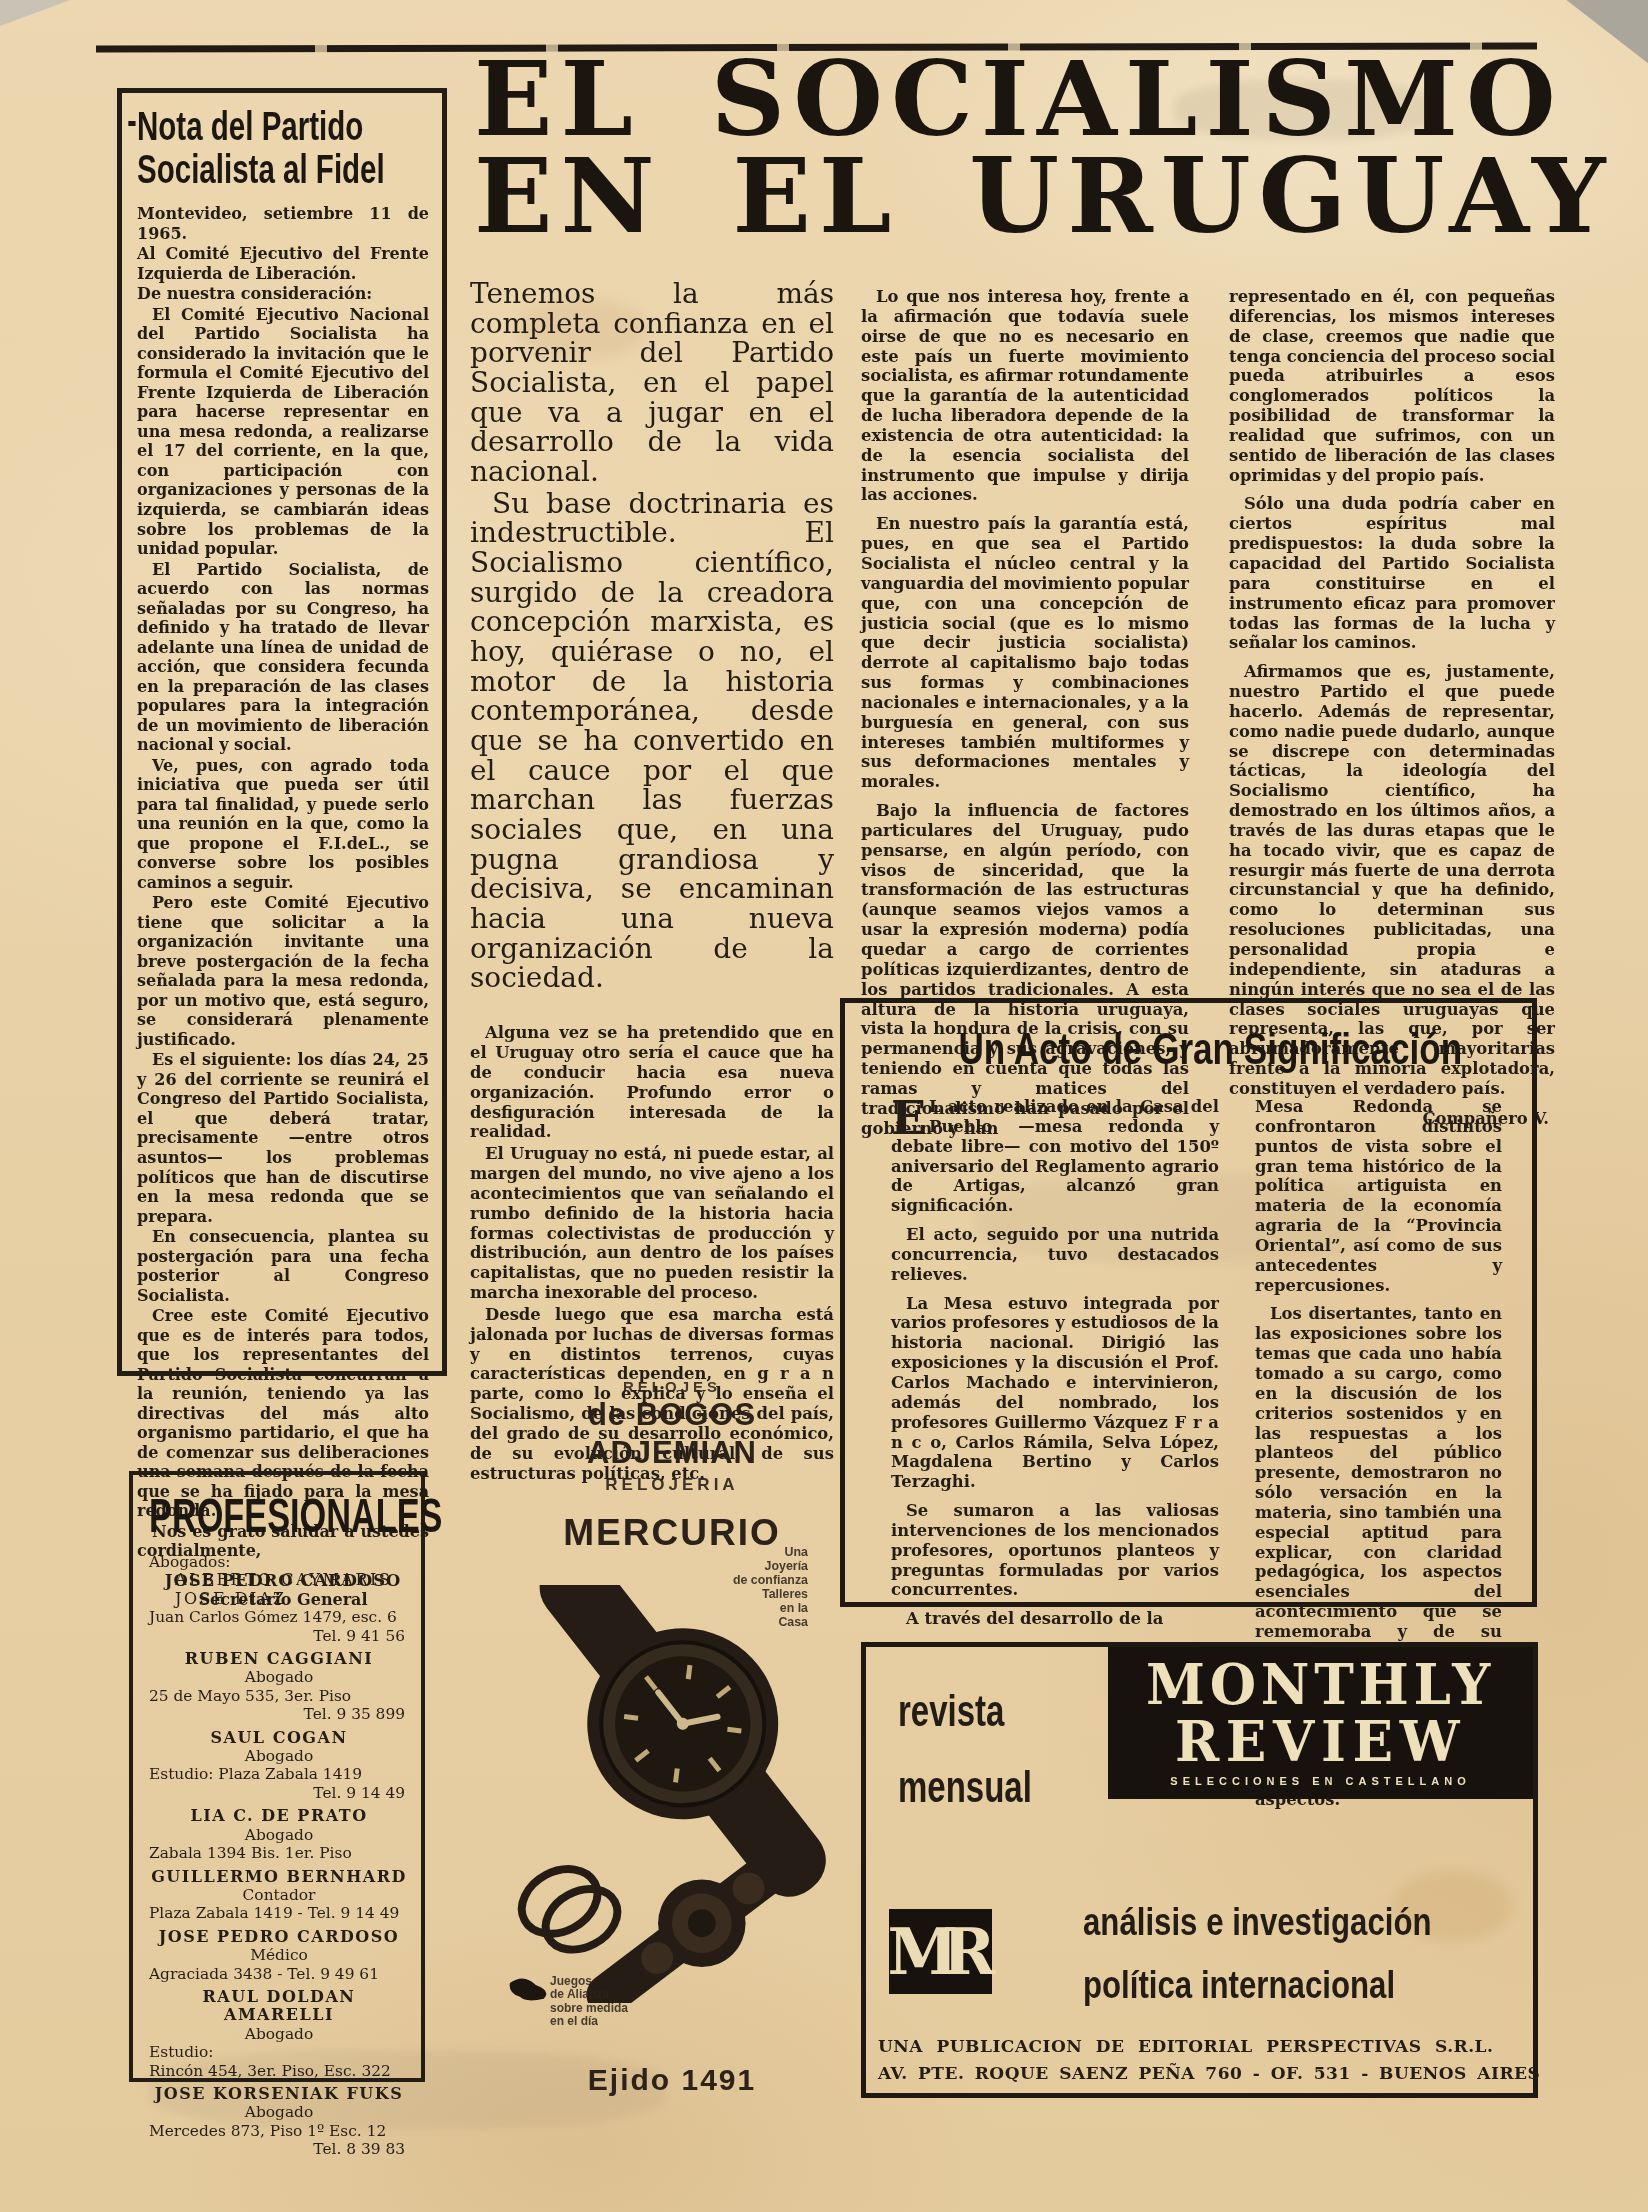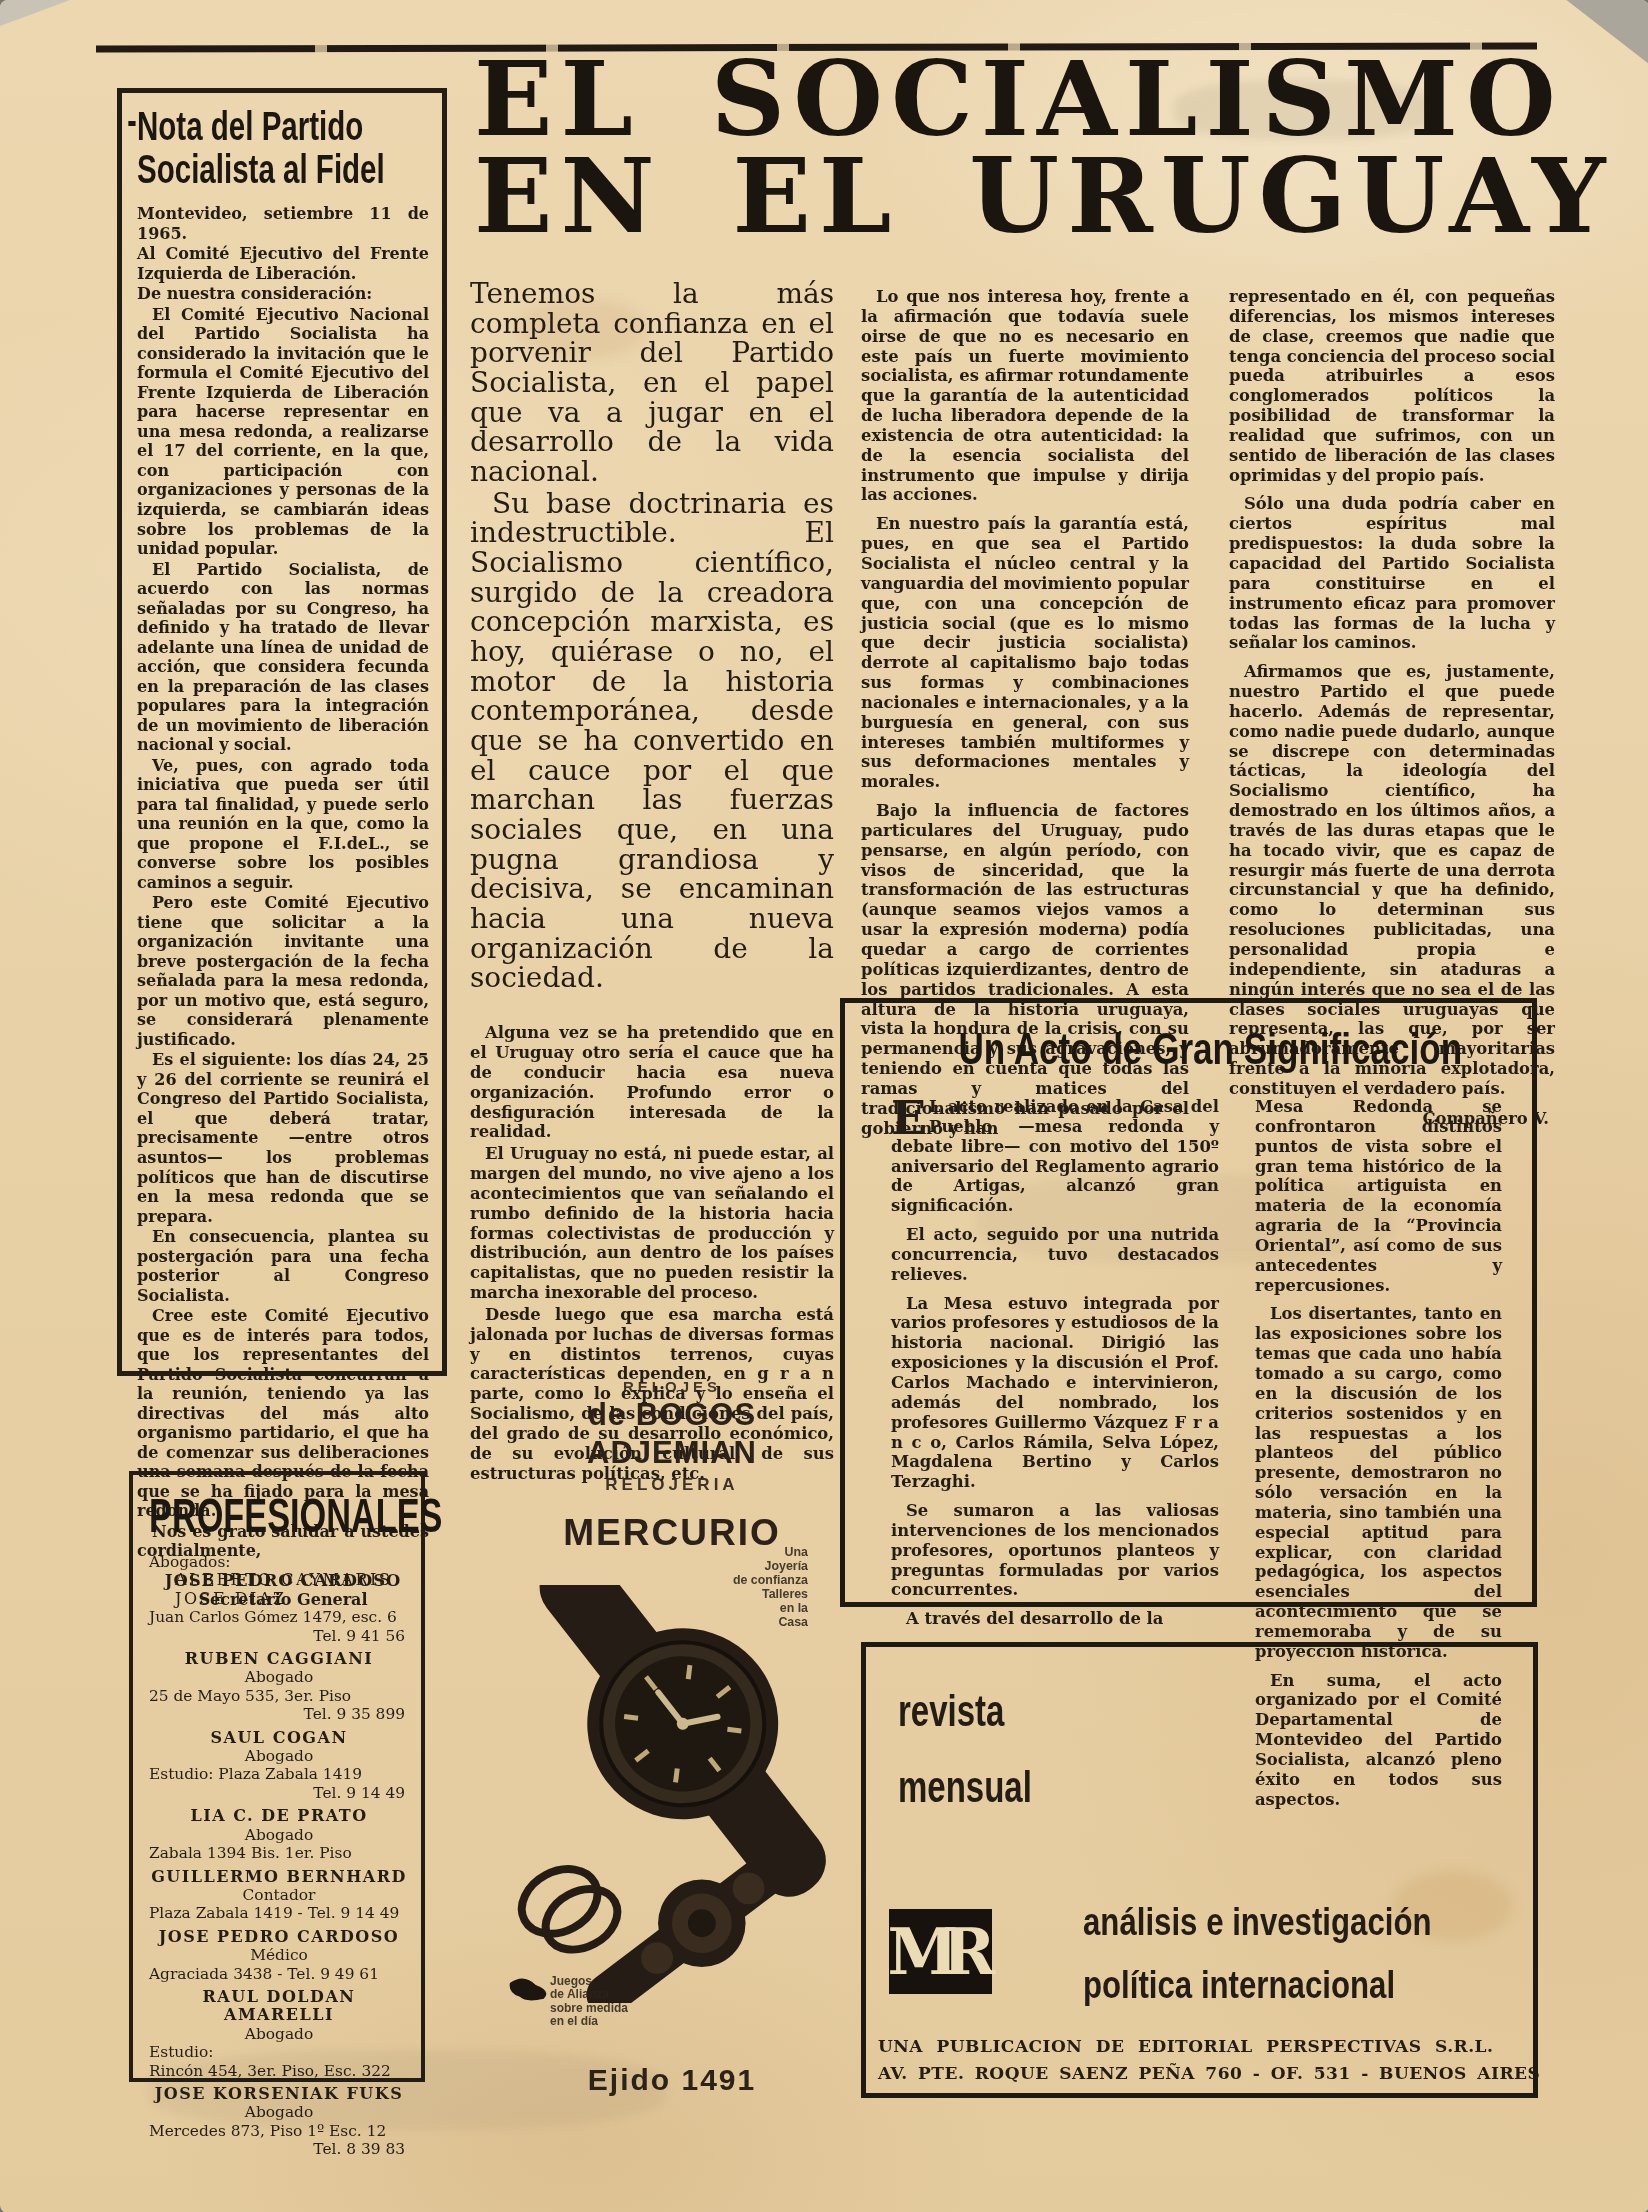--- a/index.html
+++ b/index.html
@@ -4,21 +4,21 @@
 <style>
   html,body{margin:0;padding:0;background:#7a766d;}
   #page{position:relative;width:1649px;height:2213px;margin:0 auto;overflow:hidden;
     background:#e8d1a8;
     background-image:
       radial-gradient(ellipse 697px 348px at 80% 6%, rgba(255,252,240,.30), transparent 65%),
       radial-gradient(ellipse 896px 597px at 18% 28%, rgba(255,248,230,.18), transparent 60%),
       radial-gradient(ellipse 796px 995px at 95% 70%, rgba(173,122,60,.14), transparent 70%),
       radial-gradient(ellipse 597px 348px at 35% 97%, rgba(160,108,52,.12), transparent 70%),
       linear-gradient(180deg,#ecd7b0 0%,#e8d0a5 55%,#e4cb9e 100%);
-    font-family:"DejaVu Serif", serif; color:#241d16;border-radius:8px;}
+    font-family:"DejaVu Serif", serif; color:#241d16;}
   .abs{position:absolute;}
   
   .corner-tr{right:0;top:0;width:96px;height:64px;background:#aaa69b;clip-path:polygon(100% 0,100% 100%,14% 0);}
   .corner-tl{left:0;top:0;width:70px;height:26px;background:#c9c3b5;clip-path:polygon(0 0,100% 0,0 100%);}
   .top-rule{left:96px;top:44px;width:1441px;height:7px;background:
      repeating-linear-gradient(90deg,#221b15 0 219px,rgba(34,27,21,.25) 219px 231px);transform:rotate(-.12deg);}
   .ghost{filter:blur(4px);opacity:.10;background:#6b5c44;border-radius:40%;}
   .stain{border-radius:50%;filter:blur(6px);}
 
   
@@ -280,20 +280,25 @@
         <div class="pf-line pf-addr">Mercedes 873, Piso 1º Esc. 12</div>
         <div class="pf-line pf-tel">Tel. 8 39 83</div>
       </div>
   </div>
 
   <div class="abs mr-box">
     <div class="mr-label">
       <div>revista</div>
       <div>mensual</div>
     </div>
+    <div class="mr-panel">
+      <div class="mr-m1">MONTHLY</div>
+      <div class="mr-m2">REVIEW</div>
+      <div class="mr-sub">SELECCIONES EN CASTELLANO</div>
+    </div>
     <div class="mr-logo">
         <span>MR</span>
       </div>
     <div class="mr-tag">
       <div>análisis e investigación</div>
       <div>política internacional</div>
     </div>
     <div class="mr-pub">
       <div>UNA PUBLICACION DE EDITORIAL PERSPECTIVAS S.R.L.</div>
       <div style="word-spacing:4px;">AV. PTE. ROQUE SAENZ PEÑA 760 - OF. 531 - BUENOS AIRES</div>

